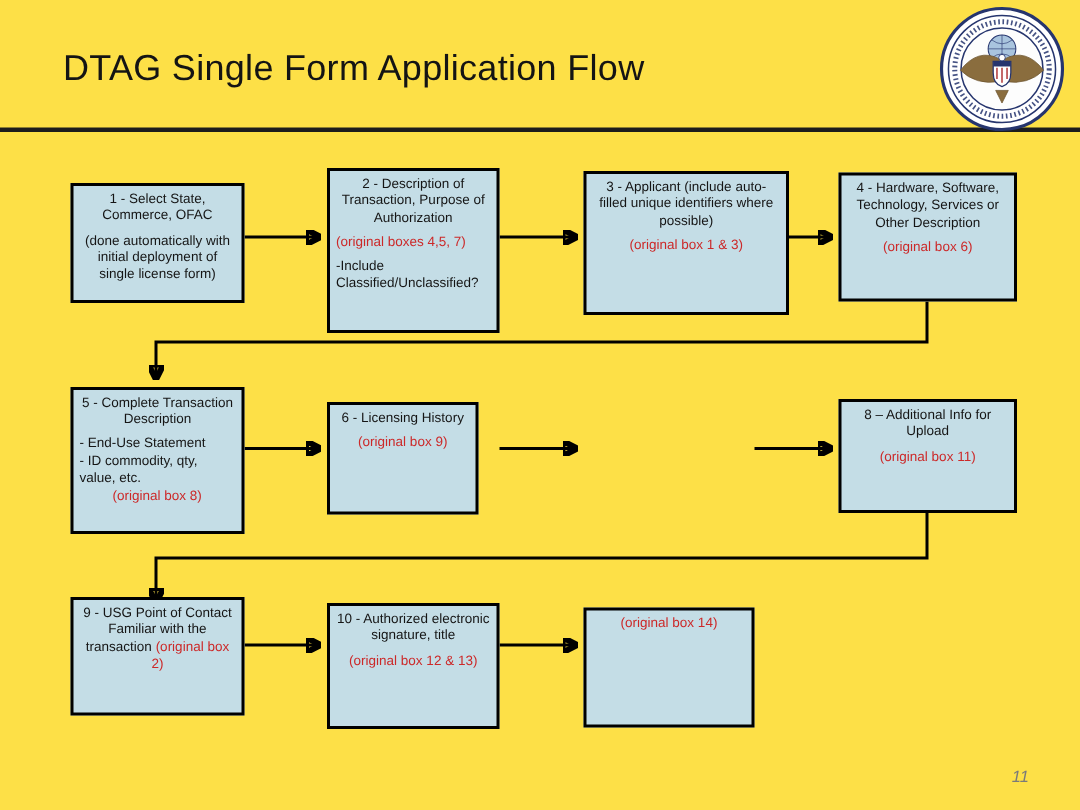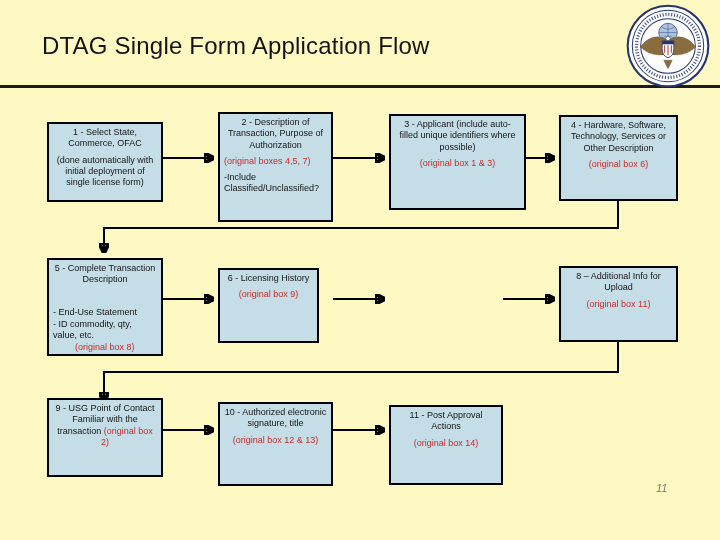--- a/index.html
+++ b/index.html
@@ -1,36 +1,36 @@
 <!DOCTYPE html>
 <html style="--box-fill: #c4dde6; --accent-red: #cc2929;"><head>
 <meta charset="utf-8">
 <style>
   html,body{margin:0;padding:0;background:#e8e8e8;}
   #slide{
-    position:relative;width:720px;height:540px;background:#fef9c3;
+    position:relative;width:720px;height:540px;background:#fde047;
     font-family:"Liberation Sans",sans-serif;overflow:hidden;
   }
   .slide-title{
     position:absolute;left:42px;top:32px;font-size:24px;font-weight:400;
     color:#141414;letter-spacing:.2px;white-space:nowrap;
   }
   .title-rule{position:absolute;left:0;top:85px;width:720px;height:3px;background:#1c1c1c;}
   .box{
     position:absolute;background:var(--box-fill);border:2px solid #000;
     box-sizing:border-box;display:flex;flex-direction:column;justify-content:flex-start;
     padding:3px 4px;font-size:9px;line-height:1.25;color:#151515;text-align:center;gap:5px;
   }
   .box .left{text-align:left;}
   .box .indent{text-align:left;padding-left:22px;}
   .red{color:var(--accent-red);}
   .tight{gap:1px;}
   svg.connectors{position:absolute;left:0;top:0;pointer-events:none;}
   .connectors path, .connectors line{stroke:#000;stroke-width:2;fill:none;}
-  .page-number{position:absolute;left:656px;top:482px;width:30px;text-align:left;
+  .page-number{position:absolute;left:656px;top:512px;width:30px;text-align:right;
     font-size:11px;color:#7a7a7a;font-style:italic;}
   .seal{position:absolute;left:626px;top:4px;width:84px;height:84px;}
 </style>
 </head>
 <body>
 
 <div id="slide">
 
   <div class="slide-title">DTAG Single Form Application Flow</div>
   <div class="title-rule"></div>
@@ -85,21 +85,21 @@
     <div class="red">(original box 1 &amp; 3)</div>
   </div>
 
   <div class="box" style="left:559px;top:115px;width:119px;height:86px">
     <div>4 - Hardware, Software, Technology, Services or Other Description</div>
     <div class="red">(original box 6)</div>
   </div>
 
   <div class="box tight" style="left:47px;top:258px;width:116px;height:98px">
     <div>5 - Complete Transaction Description</div>
-    <div class="left" style="margin-top:20px">- End-Use Statement</div>
+    <div class="left" style="margin-top:3px">- End-Use Statement</div>
     <div class="left">- ID commodity, qty, value, etc.</div>
     <div class="red indent">(original box 8)</div>
   </div>
 
   <div class="box" style="left:218px;top:268px;width:101px;height:75px">
     <div>6 - Licensing History</div>
     <div class="red">(original box 9)</div>
   </div>
 
 
@@ -111,18 +111,17 @@
   <div class="box" style="left:47px;top:398px;width:116px;height:79px">
     <div><span>9 - USG Point of Contact Familiar with the transaction </span><span class="red">(original box 2)</span></div>
   </div>
 
   <div class="box" style="left:218px;top:402px;width:115px;height:84px">
     <div>10 - Authorized electronic signature, title</div>
     <div class="red">(original box 12 &amp; 13)</div>
   </div>
 
   <div class="box" style="left:389px;top:405px;width:114px;height:80px">
-    <div>11 - Post Approval Actions</div>
     <div class="red">(original box 14)</div>
   </div>
 
   <div class="page-number">11</div>
 </div>
 
 </body></html>

